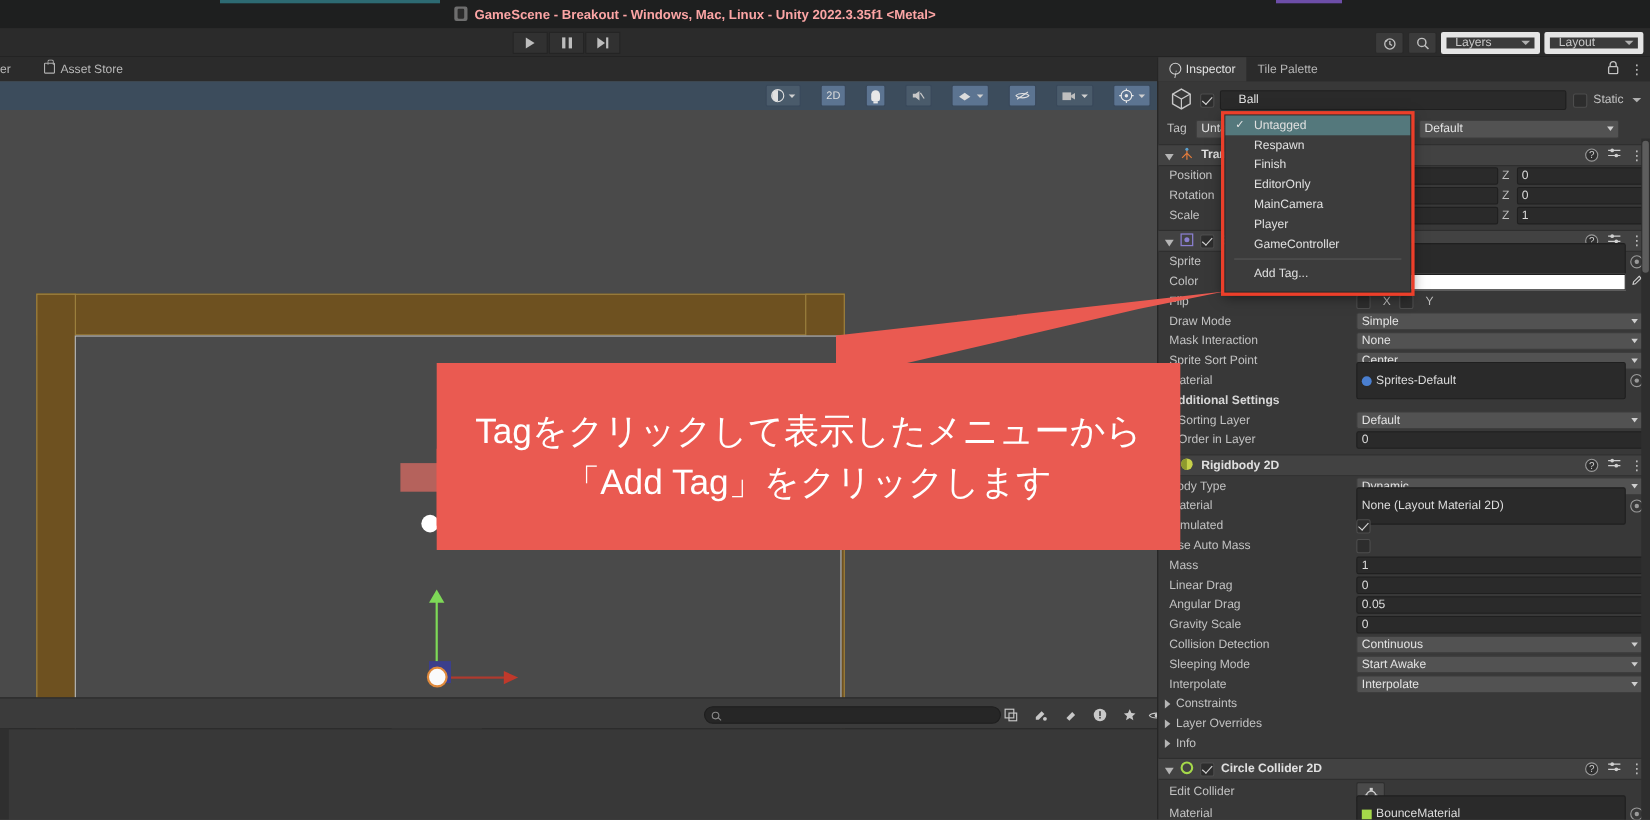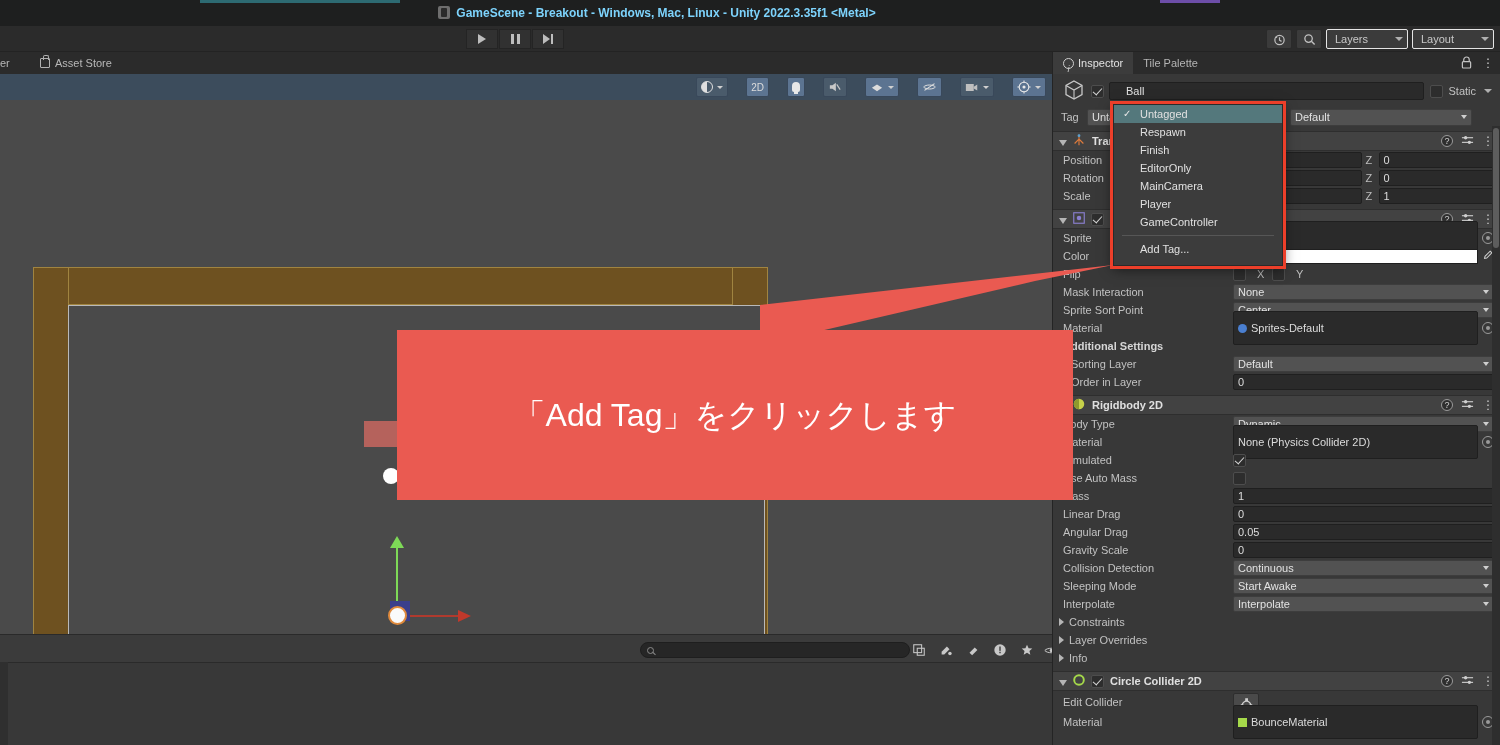--- a/index.html
+++ b/index.html
@@ -4,42 +4,42 @@
 <style>
   * { box-sizing: border-box; margin:0; padding:0; }
   html,body { width:1500px; height:745px; overflow:hidden; background:#383838; }
   body { font-family:"Liberation Sans", sans-serif; font-size:11px; color:#c4c4c4; position:relative; }
 
   
   .titlebar{position:absolute;left:0;top:0;width:1500px;height:26px;background:#1e1f1f;}
   .tb-accent{position:absolute;left:200px;top:0;width:200px;height:3px;background:#2d6a72;}
   .tb-accent2{position:absolute;left:1160px;top:0;width:60px;height:3px;background:#6d4ea8;}
   .tb-title{position:absolute;left:0;top:0;width:1264px;height:26px;line-height:26px;text-align:center;
-    font-size:12px;font-weight:bold;color:#7dd3fc;margin-left:25px;}
+    font-size:12px;font-weight:bold;color:#fca5a5;}
   .tb-ico{display:inline-block;width:12px;height:13px;background:#6e6e6e;border-radius:2px;
     vertical-align:-2px;margin-right:6px;position:relative;}
   .tb-ico:after{content:"";position:absolute;left:3px;top:2px;width:6px;height:9px;background:#2b2b2b;border-radius:1px;}
 
   
   .toolbar{position:absolute;left:0;top:26px;width:1500px;height:26px;background:#2b2b2b;
     border-bottom:1px solid #232323;}
   .playgroup{position:absolute;left:466px;top:3px;height:20px;display:flex;}
   .playbtn{width:32px;height:20px;background:#313131;border:1px solid #242424;display:flex;
     align-items:center;justify-content:center;margin-right:1px;}
   .tri{width:0;height:0;border-left:8px solid #bdbdbd;border-top:5px solid transparent;border-bottom:5px solid transparent;}
   .pause-b{display:flex;gap:3px;}
   .pause-b i{display:block;width:3px;height:10px;background:#bdbdbd;}
   .step-b{display:flex;align-items:center;gap:1px;}
   .step-b .t{width:0;height:0;border-left:7px solid #bdbdbd;border-top:5px solid transparent;border-bottom:5px solid transparent;}
   .step-b .b{width:2px;height:10px;background:#bdbdbd;}
 
   .tbright{position:absolute;right:6px;top:3px;height:20px;display:flex;align-items:center;gap:4px;}
   .sqbtn{width:26px;height:20px;background:#3b3b3b;border:1px solid #2a2a2a;border-radius:2px;
     display:flex;align-items:center;justify-content:center;}
-  .dropbtn{height:20px;background:#3b3b3b;border:1px solid #e5e5e5;border-radius:2px;display:flex;
+  .dropbtn{height:20px;background:#3b3b3b;border:5px solid #e5e5e5;border-radius:2px;display:flex;
     align-items:center;padding:0 4px 0 8px;font-size:11px;color:#c8c8c8;}
   .dropbtn .cap{min-width:52px;}
   .caret{width:0;height:0;border-left:4px solid transparent;border-right:4px solid transparent;
     border-top:4px solid #b0b0b0;margin-left:8px;}
 
   
   .lefttabs{position:absolute;left:0;top:52px;width:1052px;height:22px;background:#2b2b2b;}
   .ltab{position:absolute;top:0;height:22px;line-height:22px;font-size:11px;color:#b8b8b8;padding:0 10px;}
   .ltab.a{left:-10px;}
   .ltab.b{left:30px;}
@@ -479,20 +479,29 @@
     <span class="pname">Flip</span>
     <div class="pval" style="gap:6px;">
       <span class="chk"></span>
       <span class="axl">X</span>
       <span class="chk"></span>
       <span class="axl">Y</span>
       <span style="flex:1"></span>
     </div>
   </div>
   <div class="prow">
+    <span class="pname">Draw Mode</span>
+    <div class="pval">
+      <div class="selbox">
+          <span>Simple</span>
+          <span class="fcaret"></span>
+        </div>
+    </div>
+  </div>
+  <div class="prow">
     <span class="pname">Mask Interaction</span>
     <div class="pval">
       <div class="selbox">
           <span>None</span>
           <span class="fcaret"></span>
         </div>
     </div>
   </div>
   <div class="prow">
     <span class="pname">Sprite Sort Point</span>
@@ -559,21 +568,21 @@
           <div class="selbox">
             <span>Dynamic</span>
             <span class="fcaret"></span>
           </div>
         </div>
       </div>
       <div class="prow">
         <span class="pname">Material</span>
         <div class="pval">
           <div class="objbox">
-            <span>None (Physics Collider 2D)</span>
+            <span>None (Layout Material 2D)</span>
           </div>
           <span class="rad"></span>
         </div>
       </div>
       <div class="prow">
         <span class="pname">Simulated</span>
         <div class="pval">
           <span class="chk on"></span>
           <span style="flex:1"></span>
         </div>
@@ -701,20 +710,21 @@
 
   <div class="scrollbar"></div>
   <div class="scrollthumb"></div>
 </div>
 
 <svg class="ptr" style="left:0;top:0;width:1500px;height:745px;">
   <polygon points="1113,265 1035,281 760,345 760,305" fill="#ea5a51"></polygon>
   <polygon points="840,330 397,408 397,478 700,340" fill="#ea5a51"></polygon>
 </svg>
 <div class="callout">
+  <div>Tagをクリックして表示したメニューから</div>
   <div>「Add Tag」をクリックします</div>
 </div>
 
 <div class="tagmenu" id="tagmenu">
     <div class="tm-item sel">Untagged</div>
     <div class="tm-item">Respawn</div>
     <div class="tm-item">Finish</div>
     <div class="tm-item">EditorOnly</div>
     <div class="tm-item">MainCamera</div>
     <div class="tm-item">Player</div>

